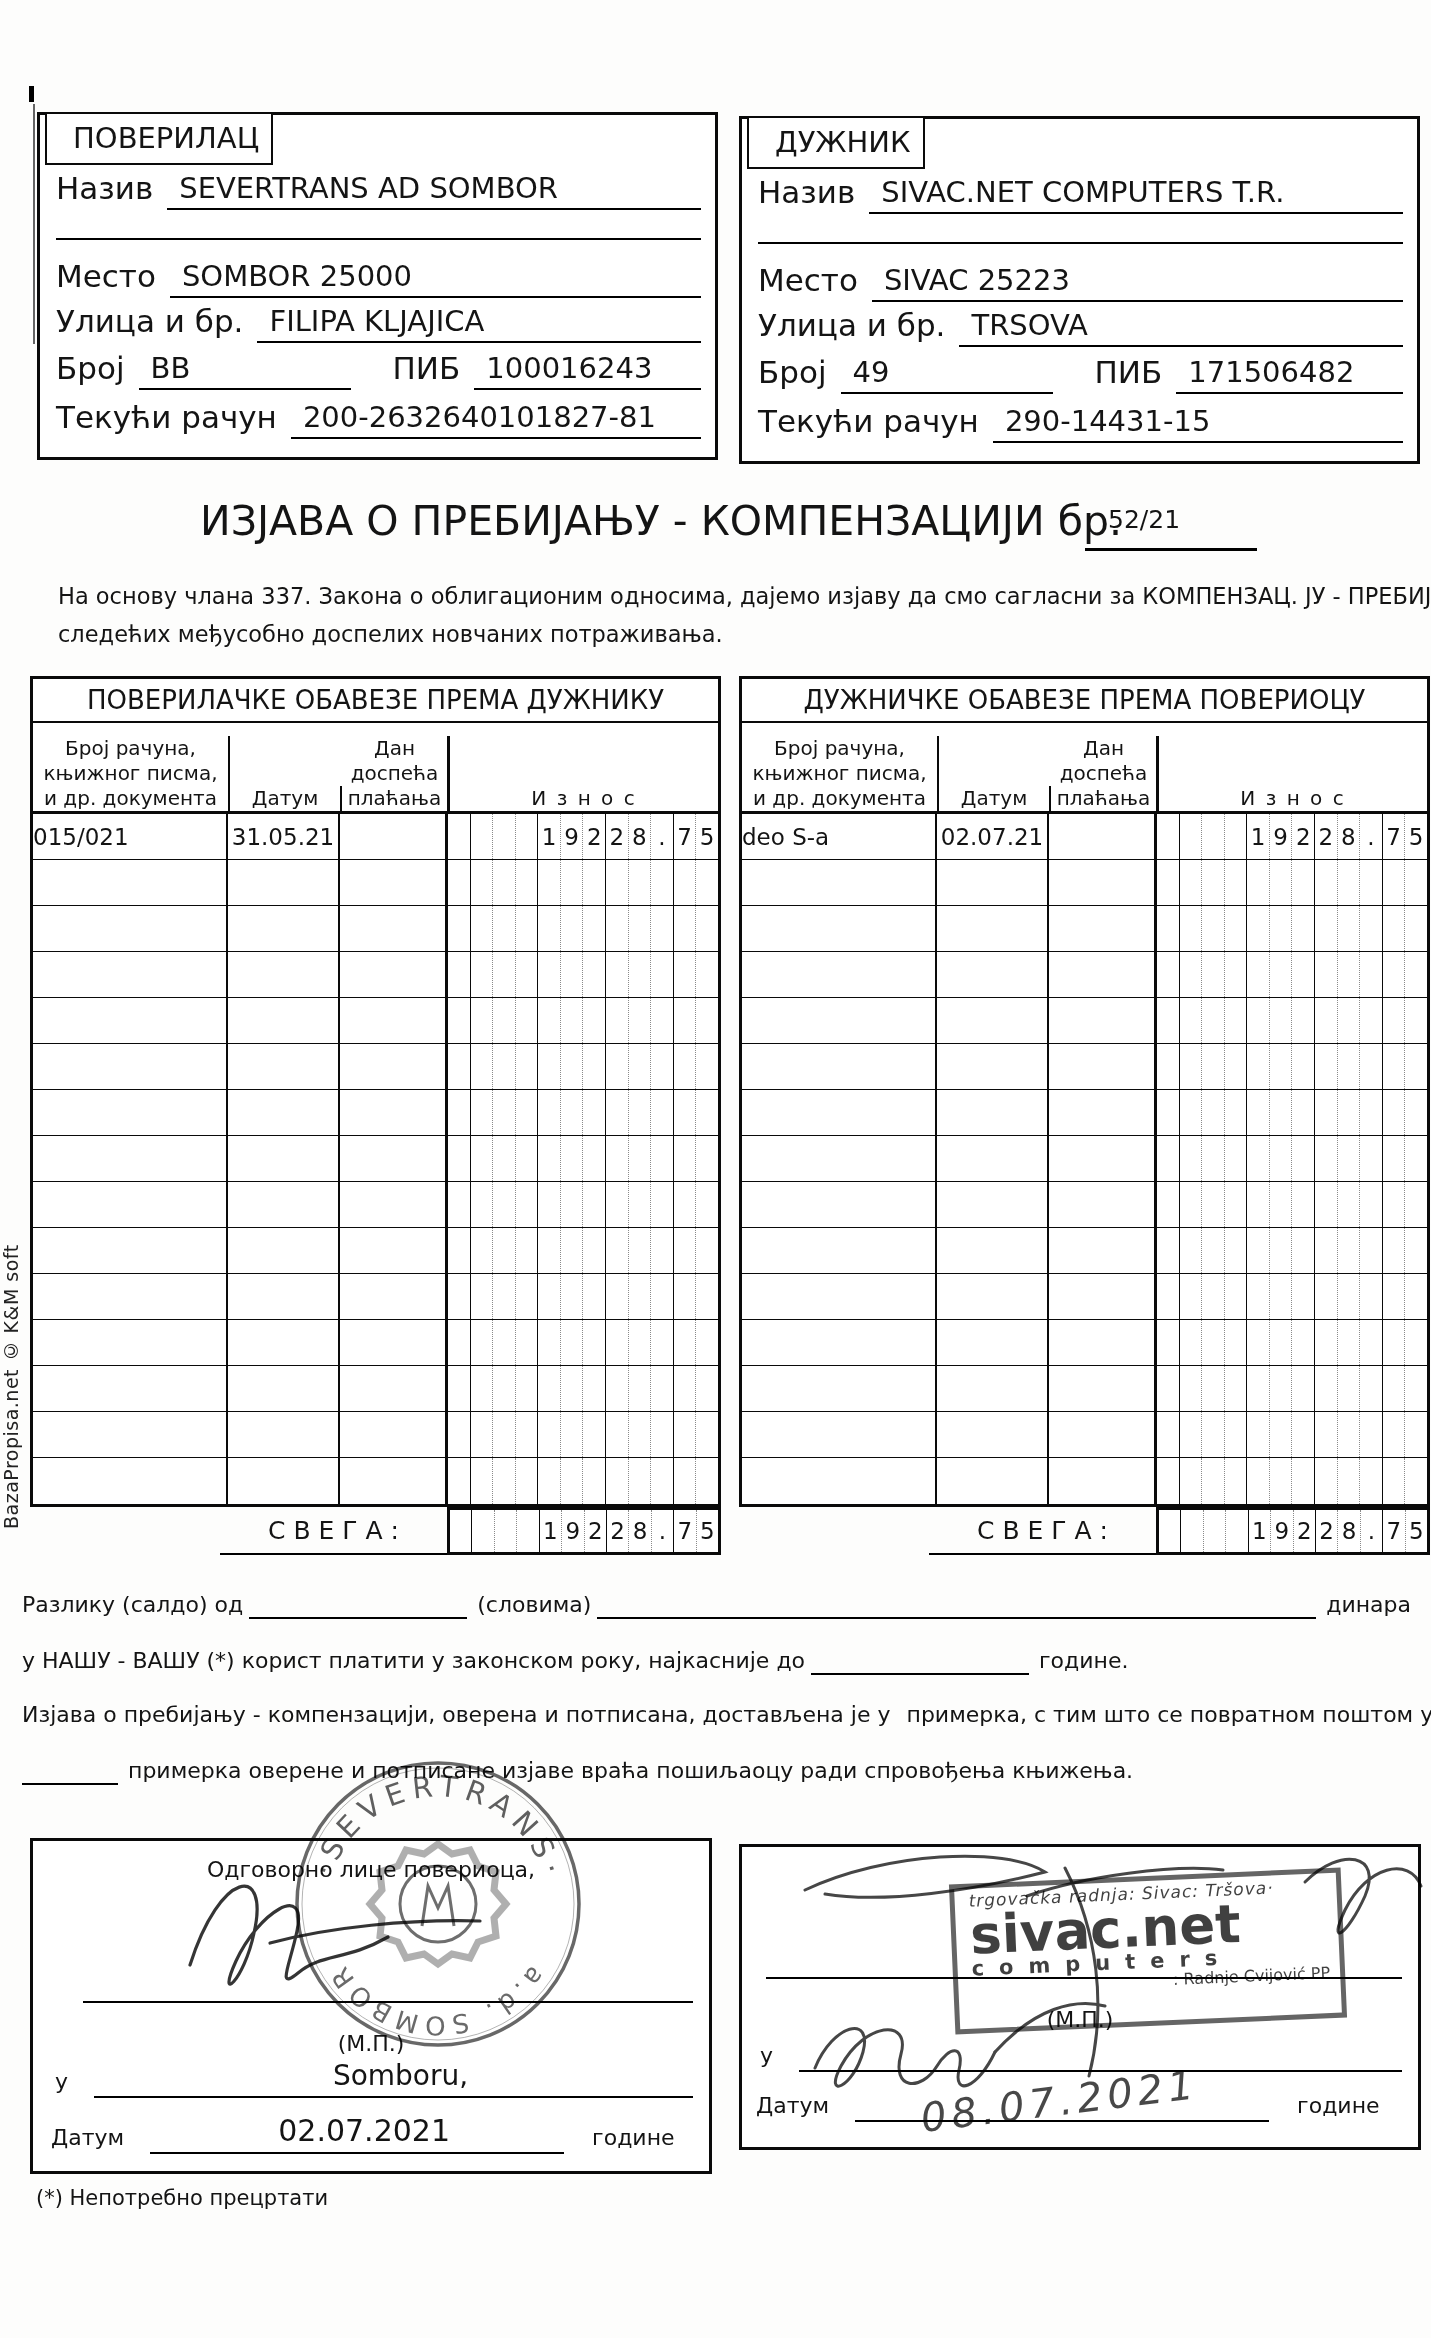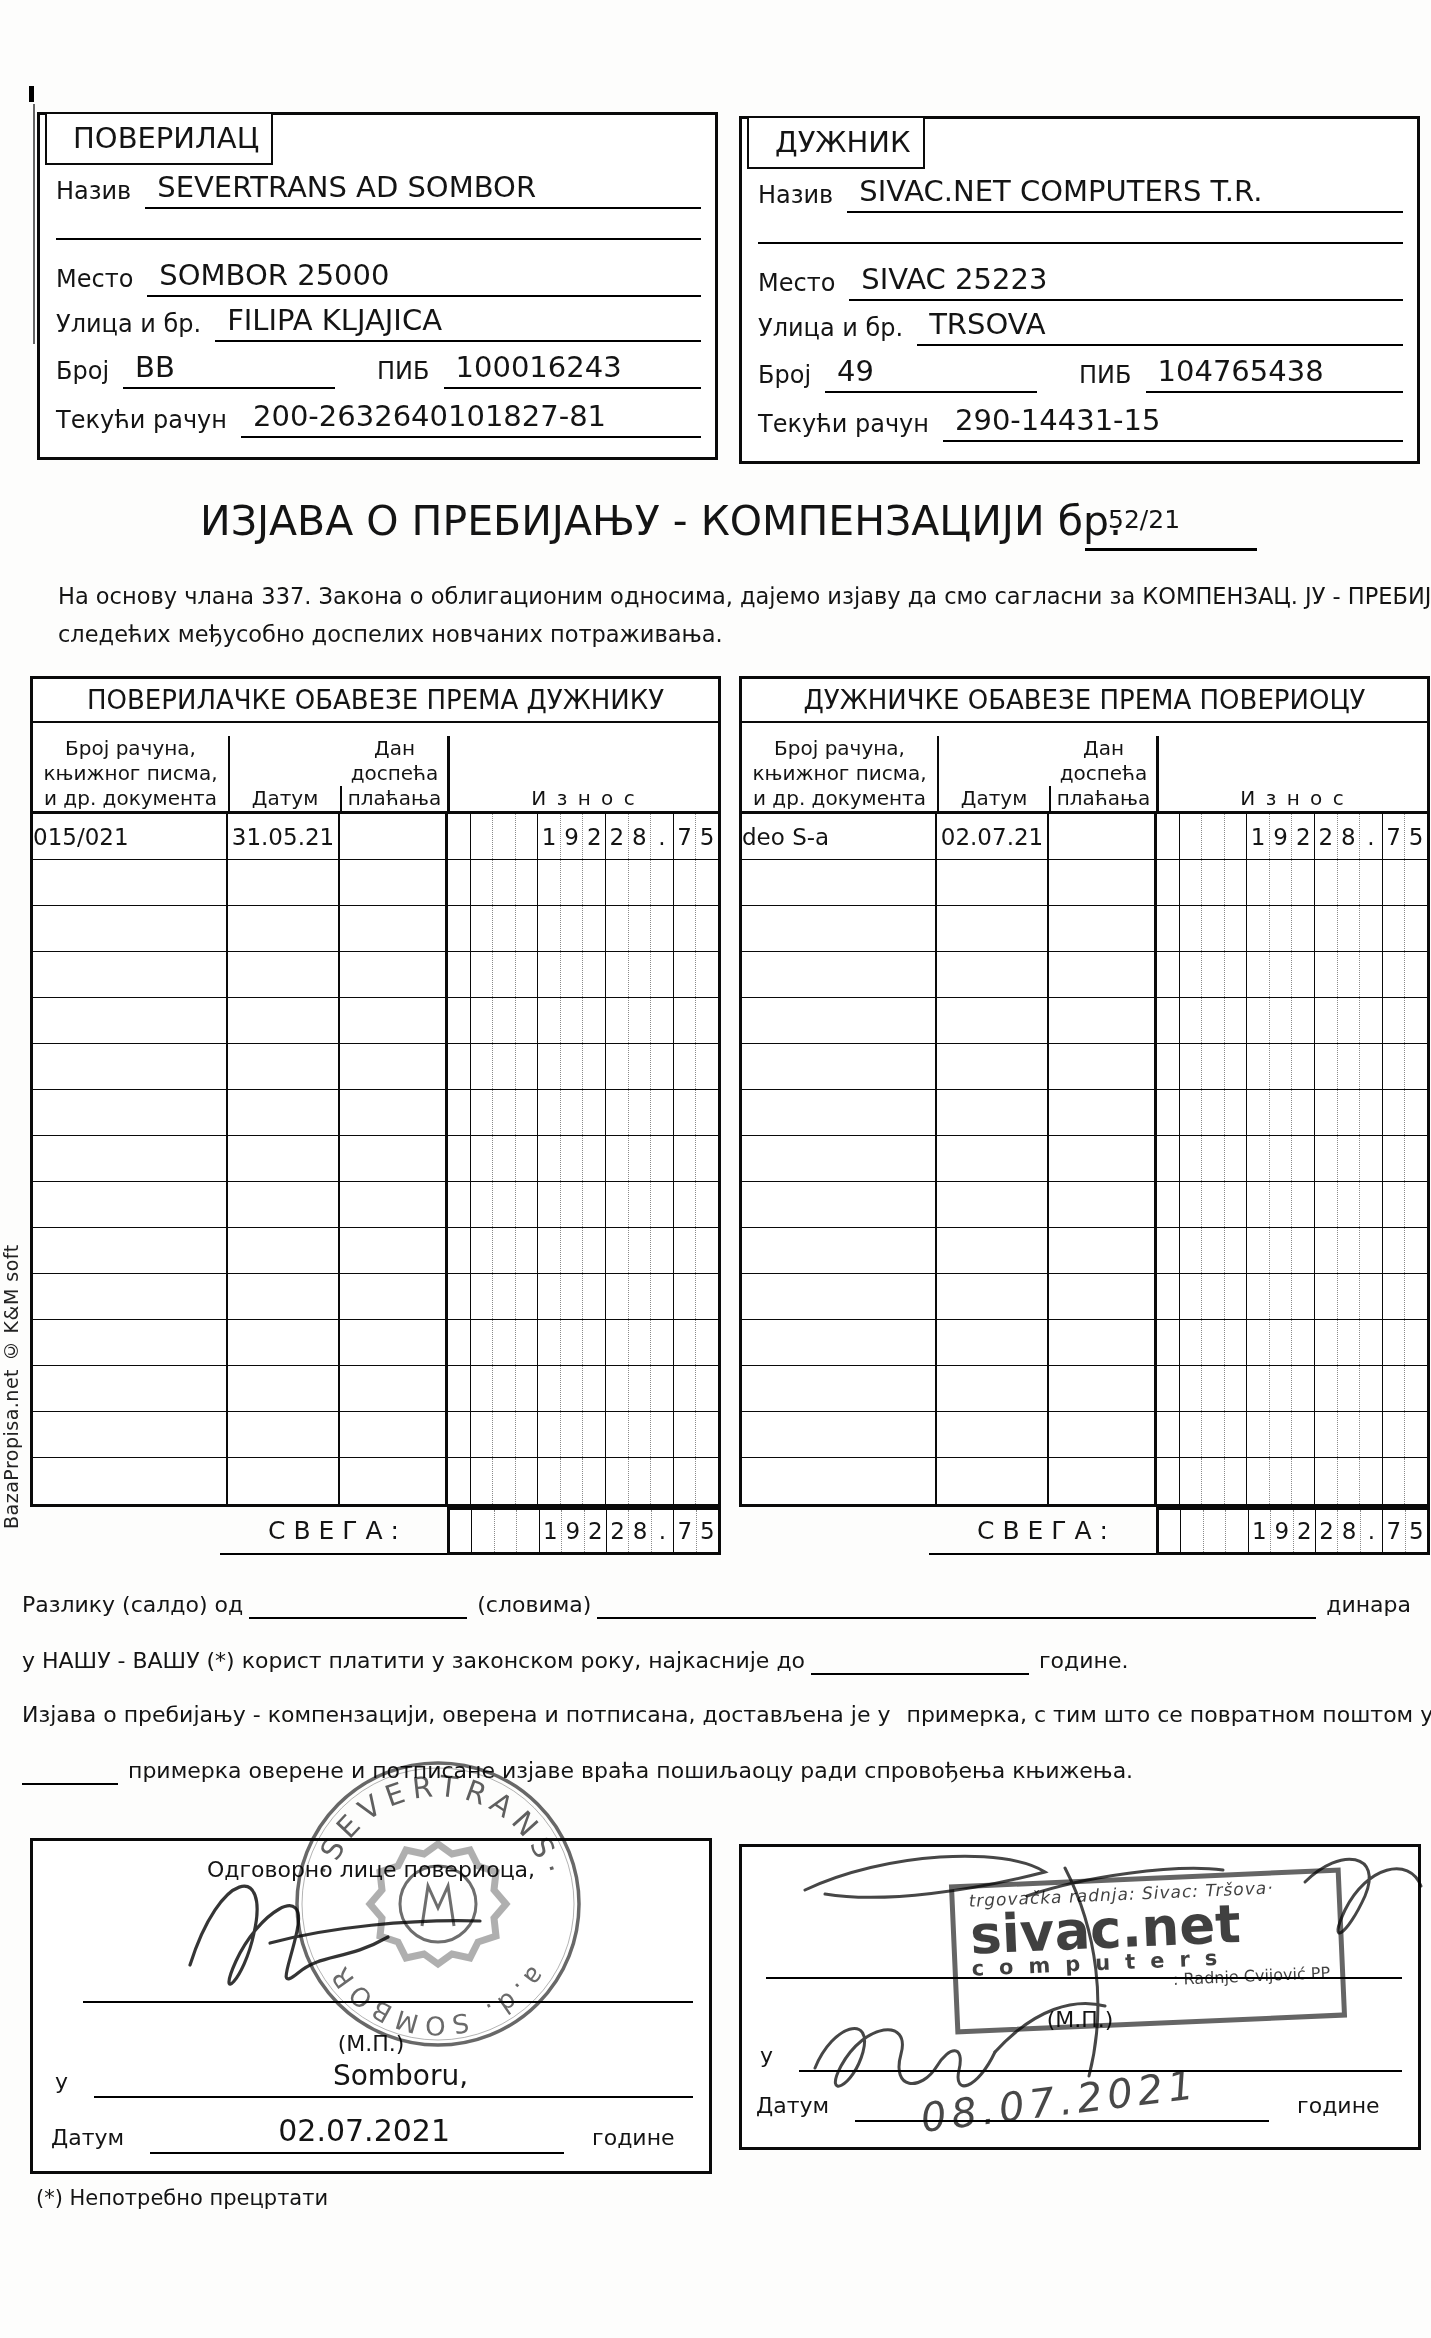--- a/index.html
+++ b/index.html
@@ -14,21 +14,21 @@
     writing-mode:vertical-rl;transform:rotate(180deg);
     font-size:19px;color:#222;letter-spacing:.5px;text-align:center;
   }
   
   .pbox{position:absolute;width:675px;height:342px;border:3px solid #0a0a0a;background:#fff;}
   .ptab{
     position:absolute;left:5px;top:-3px;background:#fff;border:2.5px solid #0a0a0a;
     padding:7px 12px 8px 26px;font-size:29px;white-space:nowrap;
   }
   .frow{position:absolute;left:16px;right:14px;display:flex;align-items:flex-end;}
-  .flabel{font-size:24px;padding-right:14px;white-space:nowrap;padding-bottom:4px;margin-top:6px;}
+  .flabel{font-size:31px;padding-right:14px;white-space:nowrap;padding-bottom:4px;}
   .fval{flex:1;font-size:29px;border-bottom:2px solid #000;padding:0 0 3px 12px;white-space:nowrap;}
   .fval.fixed{flex:0 0 auto;}
   .plainline{flex:1;border-bottom:2px solid #000;height:1px;}
   
   .doc-title{position:absolute;left:200px;top:497px;font-size:41px;white-space:nowrap;}
   .doc-title-num{position:absolute;left:1108px;top:505px;font-size:25px;}
   .doc-title-underline{position:absolute;left:1085px;top:548px;width:172px;border-top:3px solid #000;}
   .intro-line{position:absolute;left:58px;font-size:22.5px;white-space:nowrap;}
   
   .ktable{position:absolute;width:691px;}
@@ -148,21 +148,21 @@
       <span class="fval">SIVAC 25223</span>
     </div>
     <div class="frow" style="top:188px;">
       <span class="flabel">Улица и бр.</span>
       <span class="fval">TRSOVA</span>
     </div>
     <div class="frow" style="top:235px;">
       <span class="flabel">Број</span>
       <span class="fval fixed" style="width:200px;">49</span>
       <span class="flabel" style="padding-left:42px;">ПИБ</span>
-      <span class="fval">104765438</span>
+      <span class="fval">171506482</span>
     </div>
     <div class="frow" style="top:284px;">
       <span class="flabel">Текући рачун</span>
       <span class="fval">290-14431-15</span>
     </div>
   </div>
 
   <div class="doc-title">ИЗЈАВА О ПРЕБИЈАЊУ - КОМПЕНЗАЦИЈИ бр.</div>
   <div class="doc-title-num">52/21</div>
   <div class="doc-title-underline"></div>

